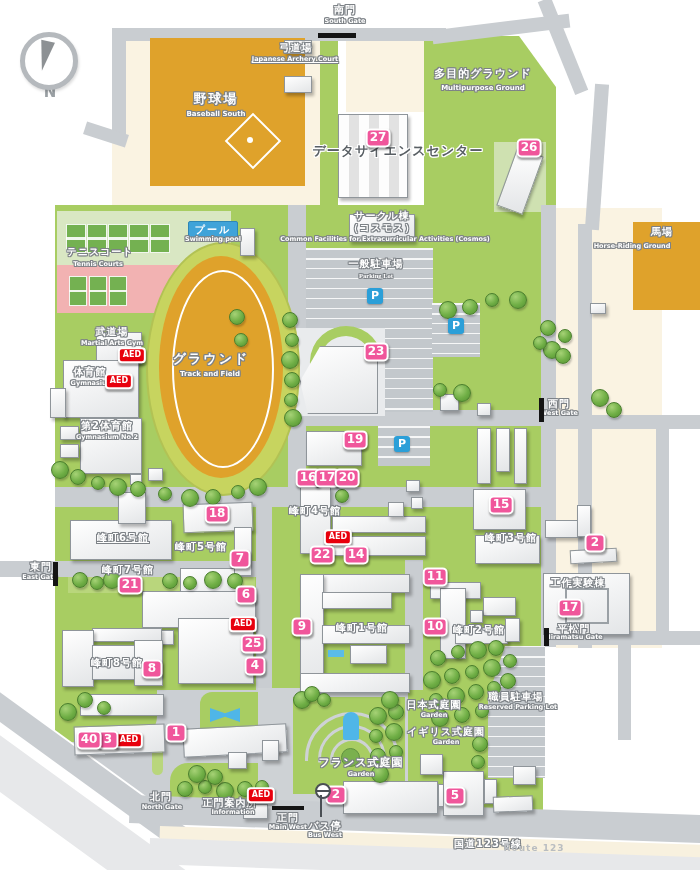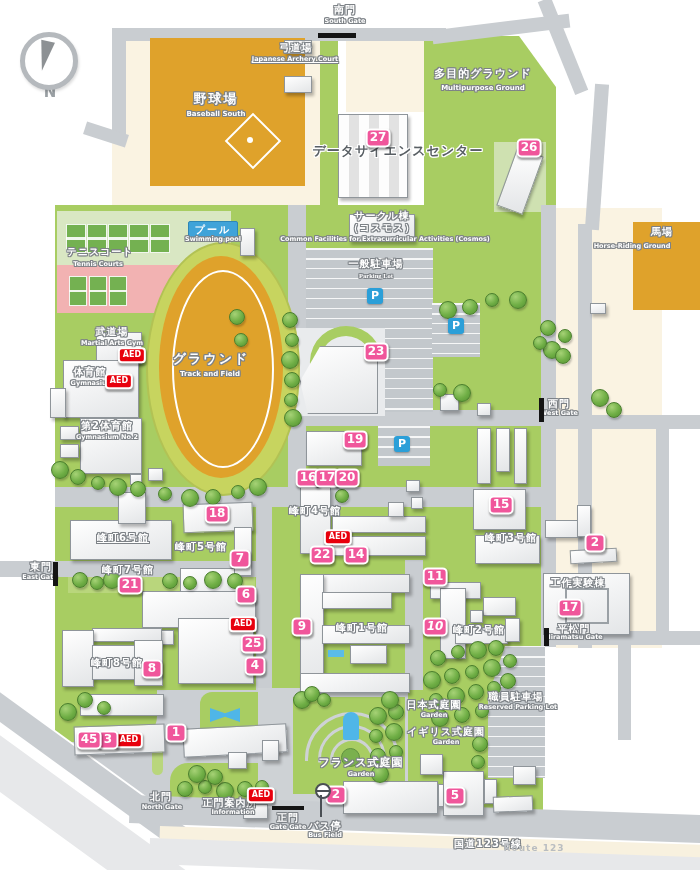--- a/index.html
+++ b/index.html
@@ -310,25 +310,25 @@
     <div class="lb en-xs" style="left: 434px; top: 712px;">Garden</div>
     <div class="lb jp-s" style="left: 446px; top: 726px;">イギリス式庭園</div>
     <div class="lb en-xs" style="left: 446px; top: 739px;">Garden</div>
     <div class="lb jp" style="left: 361px; top: 757px;">フランス式庭園</div>
     <div class="lb en-xs" style="left: 361px; top: 771px;">Garden</div>
     <div class="lb jp-s" style="left: 161px; top: 791px;">北門</div>
     <div class="lb en-xs" style="left: 162px; top: 804px;">North Gate</div>
     <div class="lb jp-s" style="left: 230px; top: 797px;">正門案内所</div>
     <div class="lb en-xs" style="left: 233px; top: 809px;">Information</div>
     <div class="lb jp-s" style="left: 288px; top: 812px;">正門</div>
-    <div class="lb en-xs" style="left: 288px; top: 824px;">Gate Gate</div>
+    <div class="lb en-xs" style="left: 288px; top: 824px;">Main West</div>
     <div class="lb jp-s" style="left: 574px; top: 623px;">平松門</div>
     <div class="lb en-xs" style="left: 574px; top: 634px;">Hiramatsu Gate</div>
     <div class="lb jp-s" style="left: 325px; top: 820px;">バス停</div>
-    <div class="lb en-xs" style="left: 325px; top: 832px;">Bus Field</div>
+    <div class="lb en-xs" style="left: 325px; top: 832px;">Bus West</div>
     <div class="lb jp-s" style="left: 488px; top: 838px;">国道123号線</div>
     <div class="lb route-en" style="left: 534px; top: 843px;">Route 123</div>
     <div class="lb compass-n" style="left: 50px; top: 84px;">N</div>
     <div class="pk" style="left: 375px; top: 296px;">P</div>
     <div class="pk" style="left: 456px; top: 326px;">P</div>
     <div class="pk" style="left: 402px; top: 444px;">P</div>
     <div class="aed" style="left: 132px; top: 355px;">AED</div>
     <div class="aed" style="left: 119px; top: 381px;">AED</div>
     <div class="aed" style="left: 338px; top: 537px;">AED</div>
     <div class="aed" style="left: 243px; top: 624px;">AED</div>
@@ -336,35 +336,35 @@
     <div class="aed" style="left: 261px; top: 795px;">AED</div>
     <div class="mk" style="left: 176px; top: 733px;">1</div>
     <div class="mk" style="left: 336px; top: 795px;">2</div>
     <div class="mk" style="left: 108px; top: 740px;">3</div>
     <div class="mk" style="left: 255px; top: 666px;">4</div>
     <div class="mk" style="left: 455px; top: 796px;">5</div>
     <div class="mk" style="left: 246px; top: 595px;">6</div>
     <div class="mk" style="left: 240px; top: 559px;">7</div>
     <div class="mk" style="left: 152px; top: 669px;">8</div>
     <div class="mk" style="left: 302px; top: 627px;">9</div>
-    <div class="mk" style="left: 435px; top: 627px; font-style: italic;">10</div>
+    <div class="mk" style="left: 435px; top: 627px;">10</div>
     <div class="mk" style="left: 435px; top: 577px;">11</div>
     <div class="mk" style="left: 570px; top: 608px;">17</div>
     <div class="mk" style="left: 595px; top: 543px;">2</div>
     <div class="mk" style="left: 356px; top: 555px;">14</div>
     <div class="mk" style="left: 501px; top: 505px;">15</div>
     <div class="mk" style="left: 308px; top: 478px;">16</div>
     <div class="mk" style="left: 327px; top: 478px;">17</div>
     <div class="mk" style="left: 217px; top: 514px;">18</div>
     <div class="mk" style="left: 355px; top: 440px;">19</div>
     <div class="mk" style="left: 347px; top: 478px;">20</div>
     <div class="mk" style="left: 130px; top: 585px;">21</div>
     <div class="mk" style="left: 322px; top: 555px;">22</div>
     <div class="mk" style="left: 376px; top: 352px;">23</div>
-    <div class="mk" style="left: 89px; top: 740px;">45</div>
+    <div class="mk" style="left: 89px; top: 740px;">40</div>
     <div class="mk" style="left: 253px; top: 644px;">25</div>
     <div class="mk" style="left: 529px; top: 148px;">26</div>
     <div class="mk" style="left: 378px; top: 138px;">27</div>
     <div class="gate" style="left: 318px; top: 33px; width: 38px; height: 5px;"></div>
     <div class="gate" style="left: 539px; top: 398px; width: 5px; height: 24px;"></div>
     <div class="gate" style="left: 53px; top: 562px; width: 5px; height: 24px;"></div>
     <div class="gate" style="left: 272px; top: 806px; width: 32px; height: 4px;"></div>
     <div class="gate" style="left: 544px; top: 628px; width: 5px; height: 18px;"></div>
     <div class="sh" style="left: 315px; top: 783px; width: 12px; height: 12px; border: 2px solid rgb(74, 79, 84); border-radius: 50%; background: linear-gradient(rgb(255, 255, 255) 45%, rgb(74, 79, 84) 45%, rgb(74, 79, 84) 58%, rgb(255, 255, 255) 58%);"></div>
     <div class="sh" style="left: 320px; top: 795px; width: 2px; height: 22px; background: rgb(74, 79, 84);"></div>

